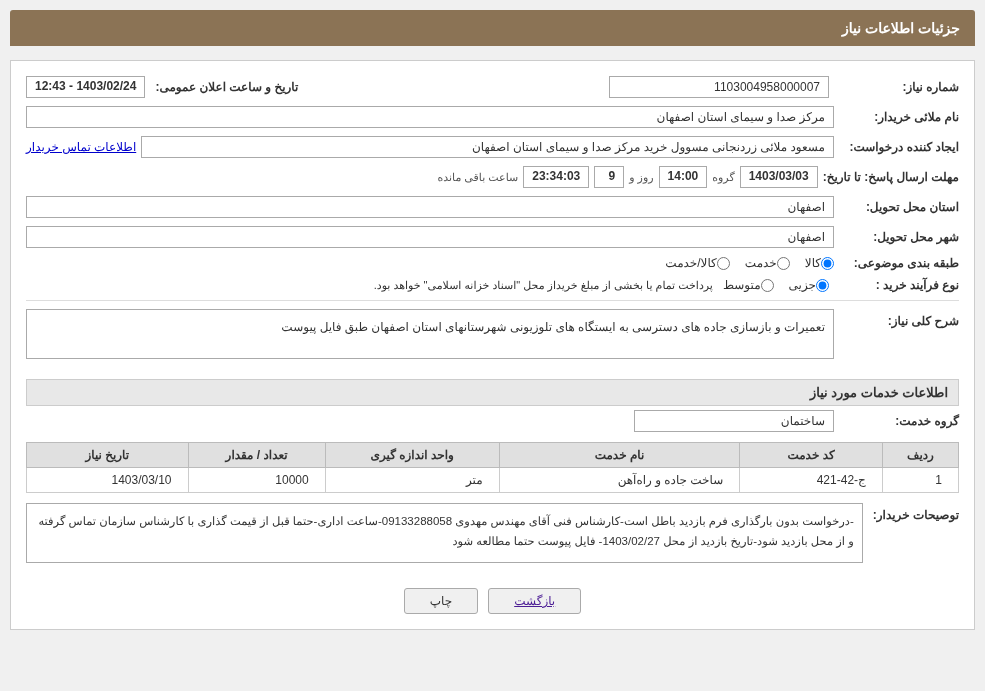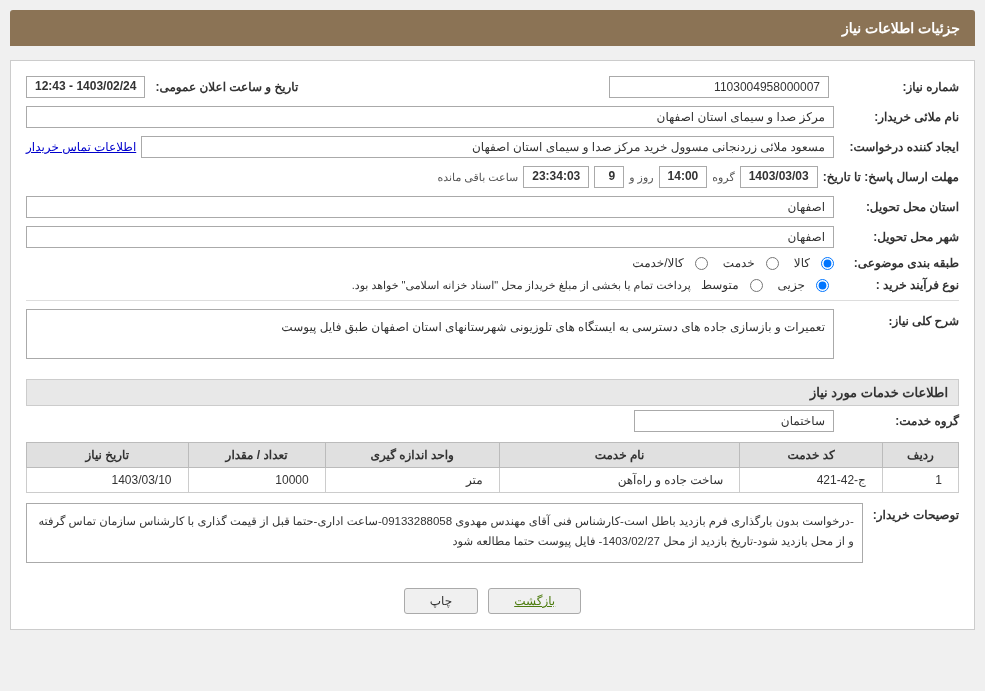--- a/index.html
+++ b/index.html
@@ -89,21 +89,21 @@
       min-width: 120px;
     }
     .radio-group {
       display: flex;
       gap: 15px;
       align-items: center;
     }
     .radio-item {
       display: flex;
       align-items: center;
-      gap: 11px;
+      gap: 0;
     }
     .process-row {
       display: flex;
       align-items: center;
       gap: 10px;
       margin-bottom: 8px;
     }
     .process-row .label {
       min-width: 120px;
     }
@@ -176,21 +176,21 @@
     .btn {
       padding: 5px 25px;
       border: 1px solid #aaa;
       cursor: pointer;
       font-family: Tahoma, Arial, sans-serif;
       font-size: 12px;
       border-radius: 3px;
     }
     .btn-back {
       background: #f0f0f0;
-      color: #4d7c0f;
+      color: #4c1d95;
       text-decoration: underline;
     }
     .btn-print {
       background: #f0f0f0;
       color: #333;
     }
     .separator {
       border: 0;
       border-top: 1px solid #ddd;
       margin: 8px 0;
@@ -284,21 +284,21 @@
             <input type="radio" name="noeFarayand" style="">
             <span>متوسط</span>
           </div>
         </div>
         <span class="process-text">پرداخت تمام یا بخشی از مبلغ خریداز محل "اسناد خزانه اسلامی" خواهد بود.</span>
       </div>
 
       <hr class="separator">
 
       <div class="info-row" style="align-items:flex-start;">
-        <span class="label" style="margin-top:5px;font-family:Liberation Serif, serif;">شرح کلی نیاز:</span>
+        <span class="label" style="margin-top:5px;">شرح کلی نیاز:</span>
         <div class="description-box" style="flex:1;">تعمیرات و بازسازی جاده های دسترسی به ایستگاه های تلوزیونی شهرستانهای استان اصفهان طبق فایل پیوست</div>
       </div>
 
       <div class="section-title">اطلاعات خدمات مورد نیاز</div>
 
       <div class="info-row">
         <span class="label">گروه خدمت:</span>
         <div class="value-box" style="max-width:200px;">ساختمان</div>
       </div>
 

